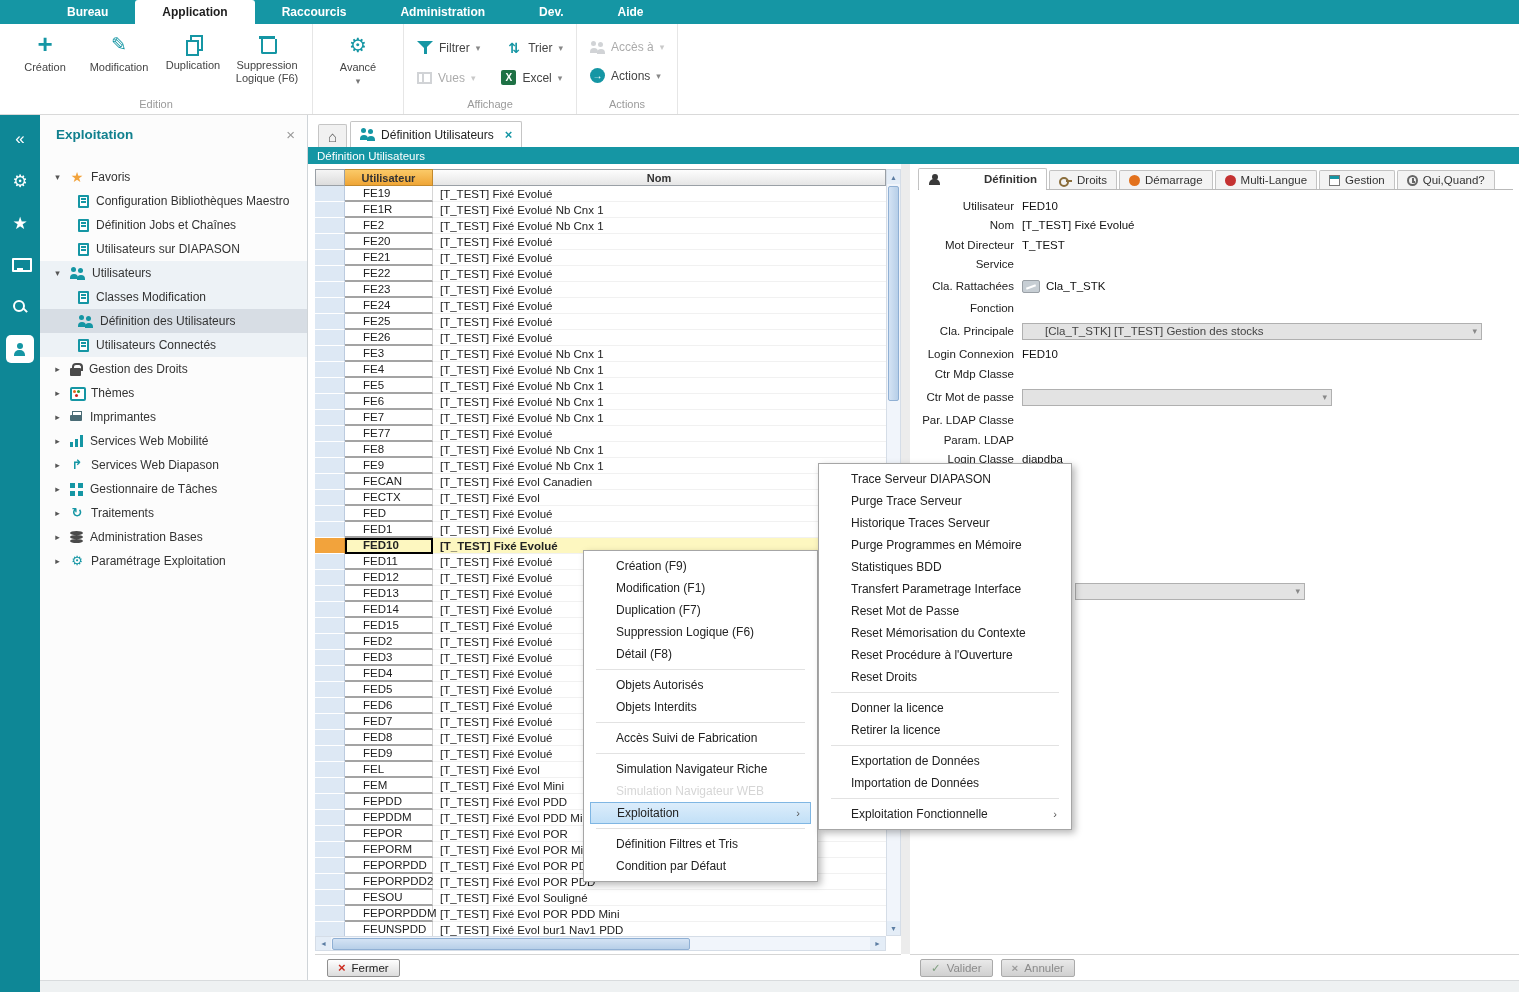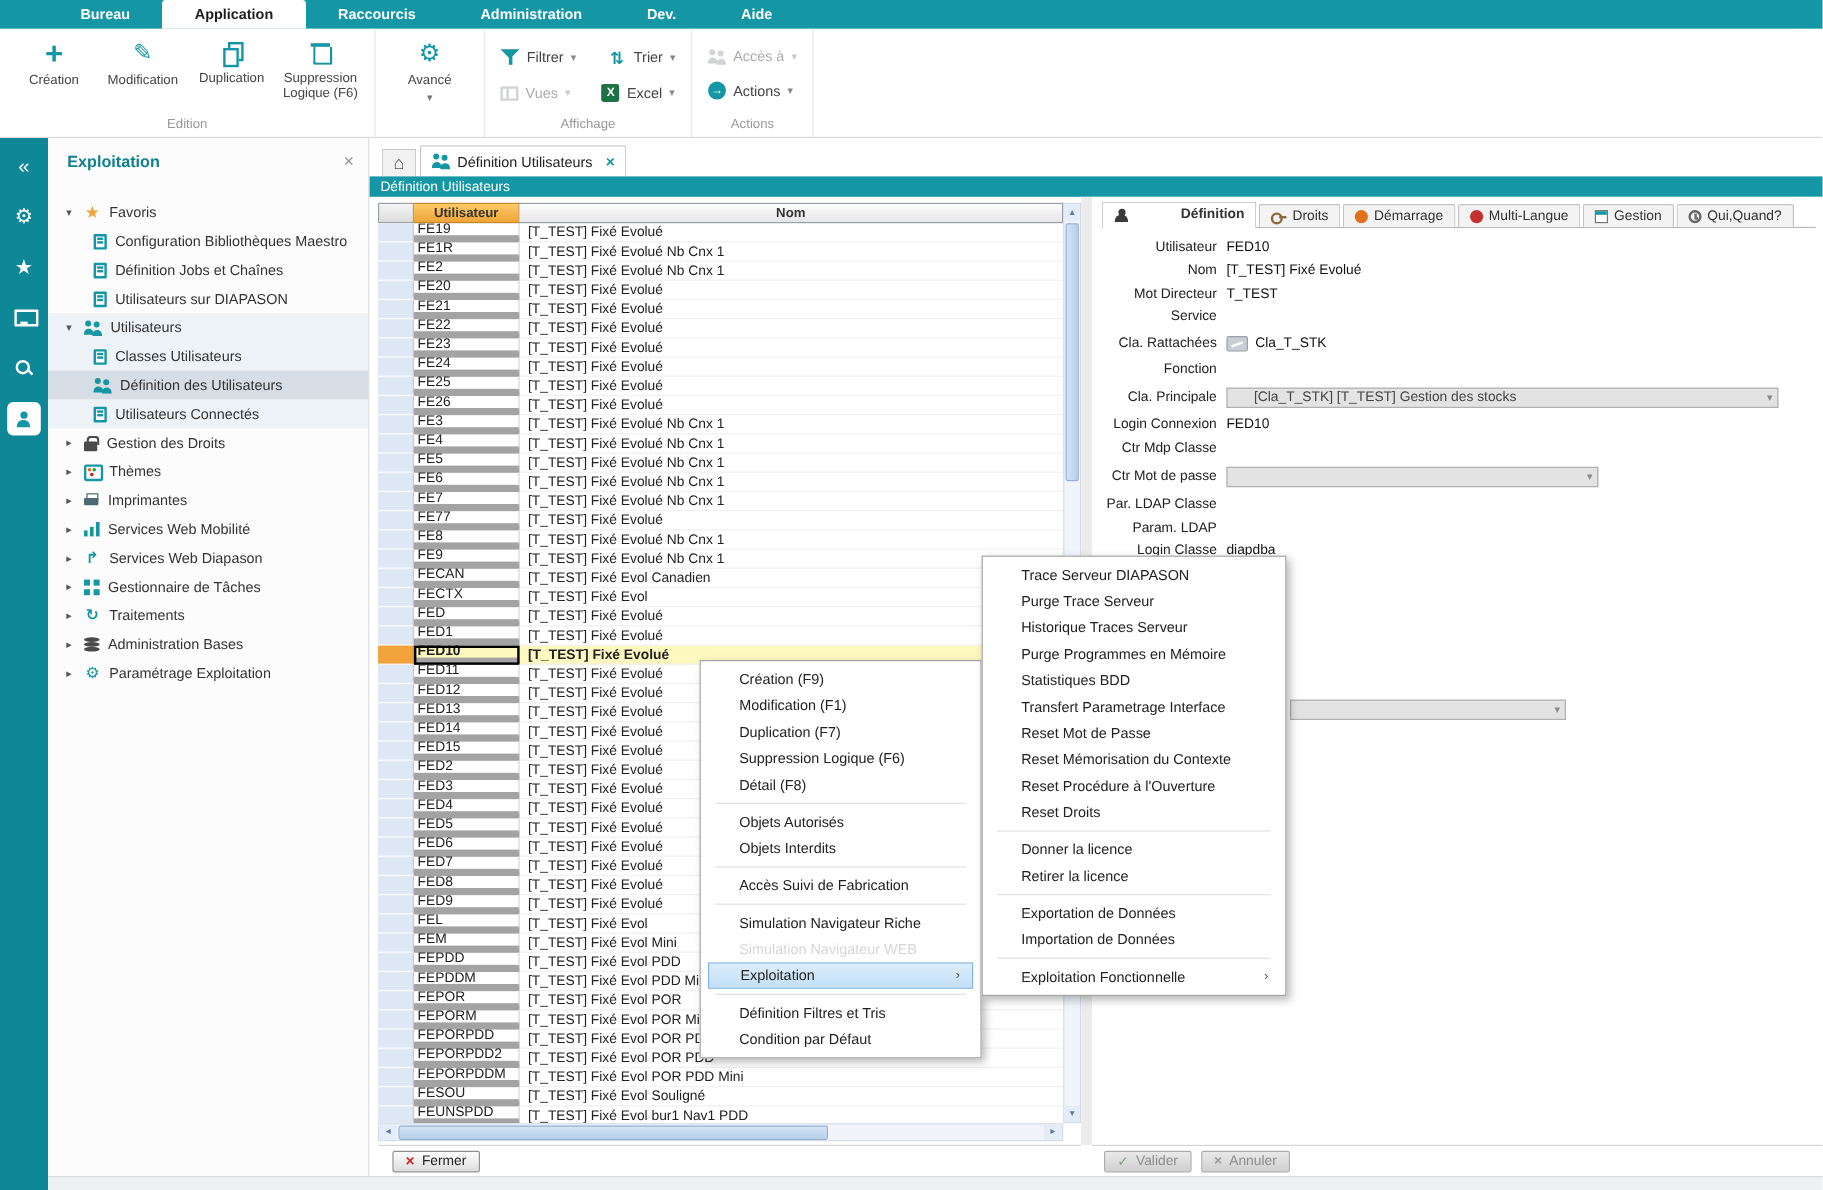--- a/index.html
+++ b/index.html
@@ -57,21 +57,21 @@
 .gridpane{position:absolute;left:7px;top:0;width:586px;bottom:0;}
 .ghead{position:absolute;top:5px;left:0;right:15px;height:17px;display:flex;}
 .gh{border:1px solid #9aa0a6;border-left:none;background:linear-gradient(#fdfdfd,#e6e6e6);font-size:11px;display:flex;align-items:center;justify-content:center;font-weight:bold;color:#333;}
 .gh.gutter{width:30px;border-left:1px solid #9aa0a6;background:linear-gradient(#f5f5f5,#dcdcdc);}
 .gh.user{width:88px;background:linear-gradient(#fbca68,#efa536);border-color:#c3892c;}
 .gh.nom{flex:1;}
 .grows{position:absolute;top:22px;left:0;right:15px;bottom:44px;overflow:hidden;}
 .grow{height:16px;display:flex;font-size:11.5px;cursor:default;}
 .gcell{display:flex;align-items:center;}
 .gcell.gutter{width:30px;background:#dde8f4;border-bottom:1px solid #fff;border-right:1px solid #bccbdf;flex:none;}
-.gcell.user{width:88px;padding-left:3px;border-right:1px solid #d6d6d6;border-bottom:6px solid #a3a3a3;flex:none;}
+.gcell.user{width:88px;padding-left:18px;border-right:1px solid #d6d6d6;border-bottom:2px solid #a3a3a3;flex:none;}
 .gcell.nom{flex:1;padding-left:7px;border-bottom:1px solid #f1f1f1;white-space:nowrap;overflow:hidden;}
 .grow.selected{background:#fdf7c0;font-weight:bold;}
 .grow.selected .gcell.gutter{background:#f2a33c;border-right-color:#d8922f;}
 .grow.selected .gcell.user{outline:2px solid #000;outline-offset:-2px;}
 
 .vscroll{position:absolute;top:5px;right:0;width:15px;bottom:44px;background:#f1f5fb;border:1px solid #d5dde7;}
 .sarrow{height:14px;width:100%;display:flex;align-items:center;justify-content:center;font-size:7px;color:#5b7da3;background:#e4edf7;}
 .vthumb{position:absolute;top:16px;left:1px;right:1px;height:215px;background:linear-gradient(90deg,#d4e3f4,#b7cfe8);border:1px solid #90b0d4;border-radius:2px;}
 .vscroll .dn{position:absolute;bottom:0;left:0;}
 .hscroll{position:absolute;left:0;right:15px;bottom:29px;height:15px;background:#f1f5fb;border:1px solid #d5dde7;display:flex;align-items:center;}
@@ -323,21 +323,21 @@
           <span class="ic doc-icon"></span>
           <span class="tlabel">Utilisateurs sur DIAPASON</span>
         </div>
         <div class="titem shaded">
           <span class="tw">▾</span>
           <span class="ic users-icon"></span>
           <span class="tlabel">Utilisateurs</span>
         </div>
         <div class="titem child shaded">
           <span class="ic doc-icon"></span>
-          <span class="tlabel">Classes Utilisateurs</span>
+          <span class="tlabel">Classes Modification</span>
         </div>
         <div class="titem child shaded selected">
           <span class="ic users-icon"></span>
           <span class="tlabel">Définition des Utilisateurs</span>
         </div>
         <div class="titem child shaded">
           <span class="ic doc-icon"></span>
           <span class="tlabel">Utilisateurs Connectés</span>
         </div>
         <div class="titem">
@@ -624,27 +624,27 @@
               <div class="gcell user">FEPORPDD</div>
               <div class="gcell nom">[T_TEST] Fixé Evol POR PDD</div>
             </div>
             <div class="grow">
               <div class="gcell gutter"></div>
               <div class="gcell user">FEPORPDD2</div>
               <div class="gcell nom">[T_TEST] Fixé Evol POR PDD</div>
             </div>
             <div class="grow">
               <div class="gcell gutter"></div>
+              <div class="gcell user">FESOU</div>
+              <div class="gcell nom">[T_TEST] Fixé Evol Souligné</div>
+            </div>
+            <div class="grow">
+              <div class="gcell gutter"></div>
               <div class="gcell user">FEPORPDDM</div>
               <div class="gcell nom">[T_TEST] Fixé Evol POR PDD Mini</div>
-            </div>
-            <div class="grow">
-              <div class="gcell gutter"></div>
-              <div class="gcell user">FESOU</div>
-              <div class="gcell nom">[T_TEST] Fixé Evol Souligné</div>
             </div>
             <div class="grow">
               <div class="gcell gutter"></div>
               <div class="gcell user">FEUNSPDD</div>
               <div class="gcell nom">[T_TEST] Fixé Evol bur1 Nav1 PDD</div>
             </div>
           </div>
         <div class="vscroll">
           <div class="sarrow">▲</div>
           <div class="vthumb"></div>

